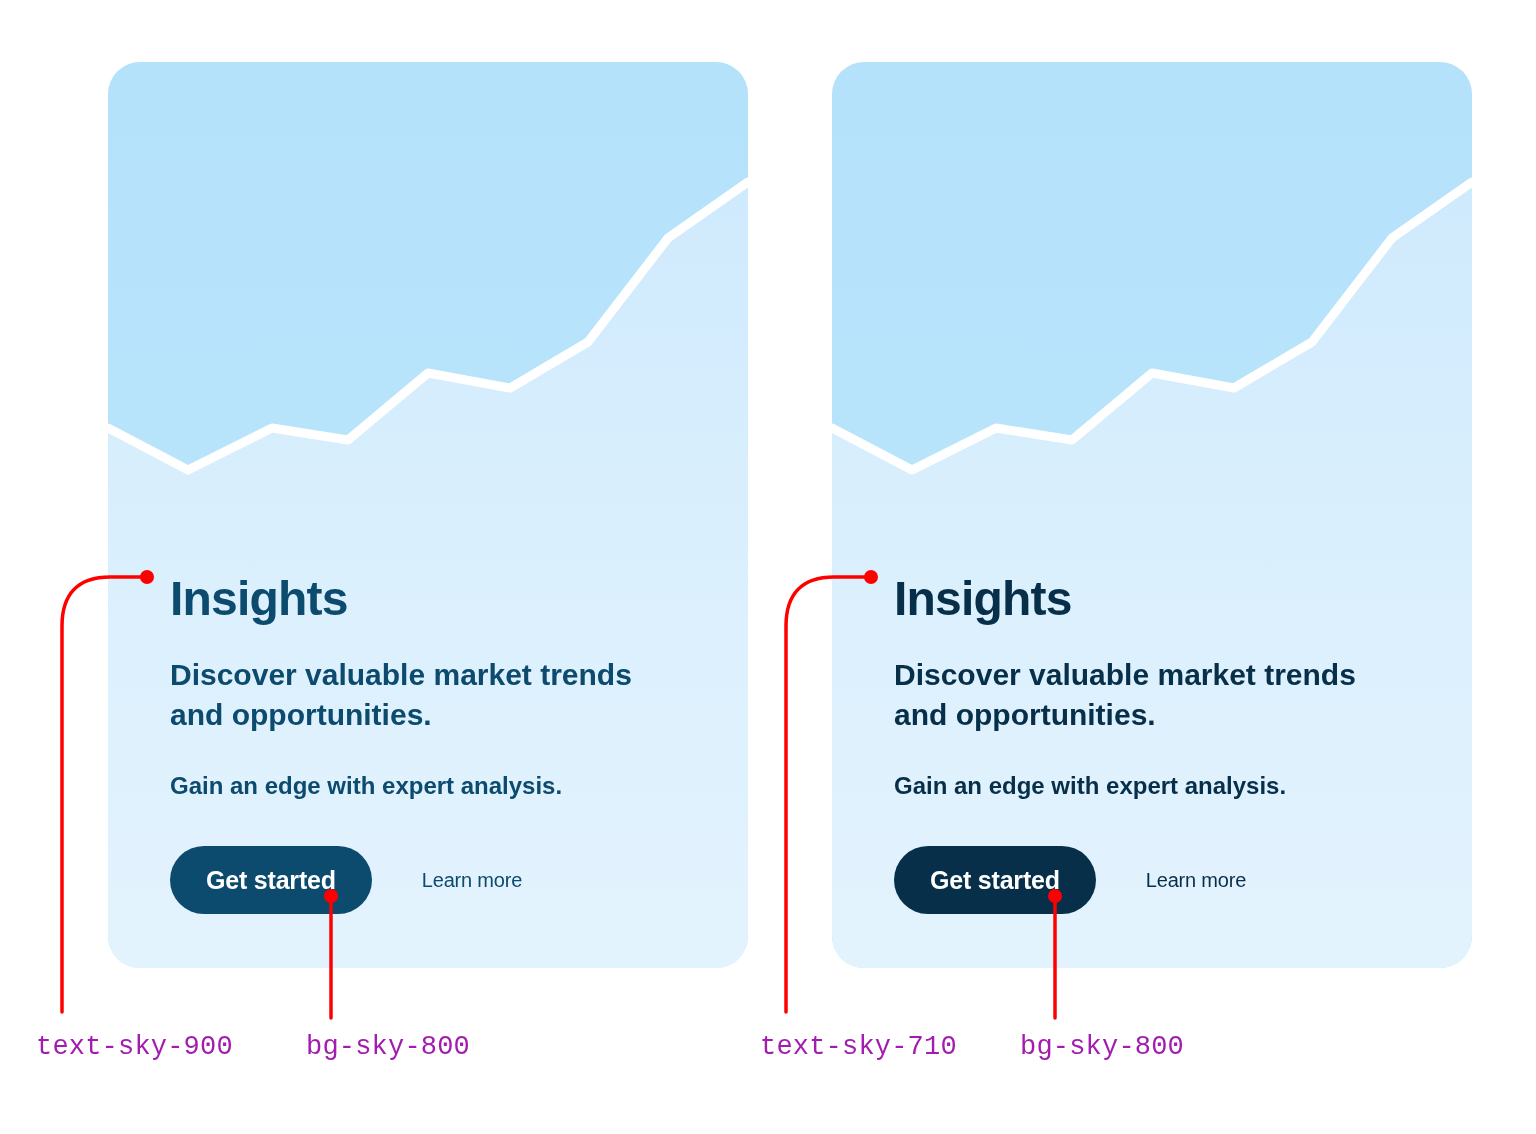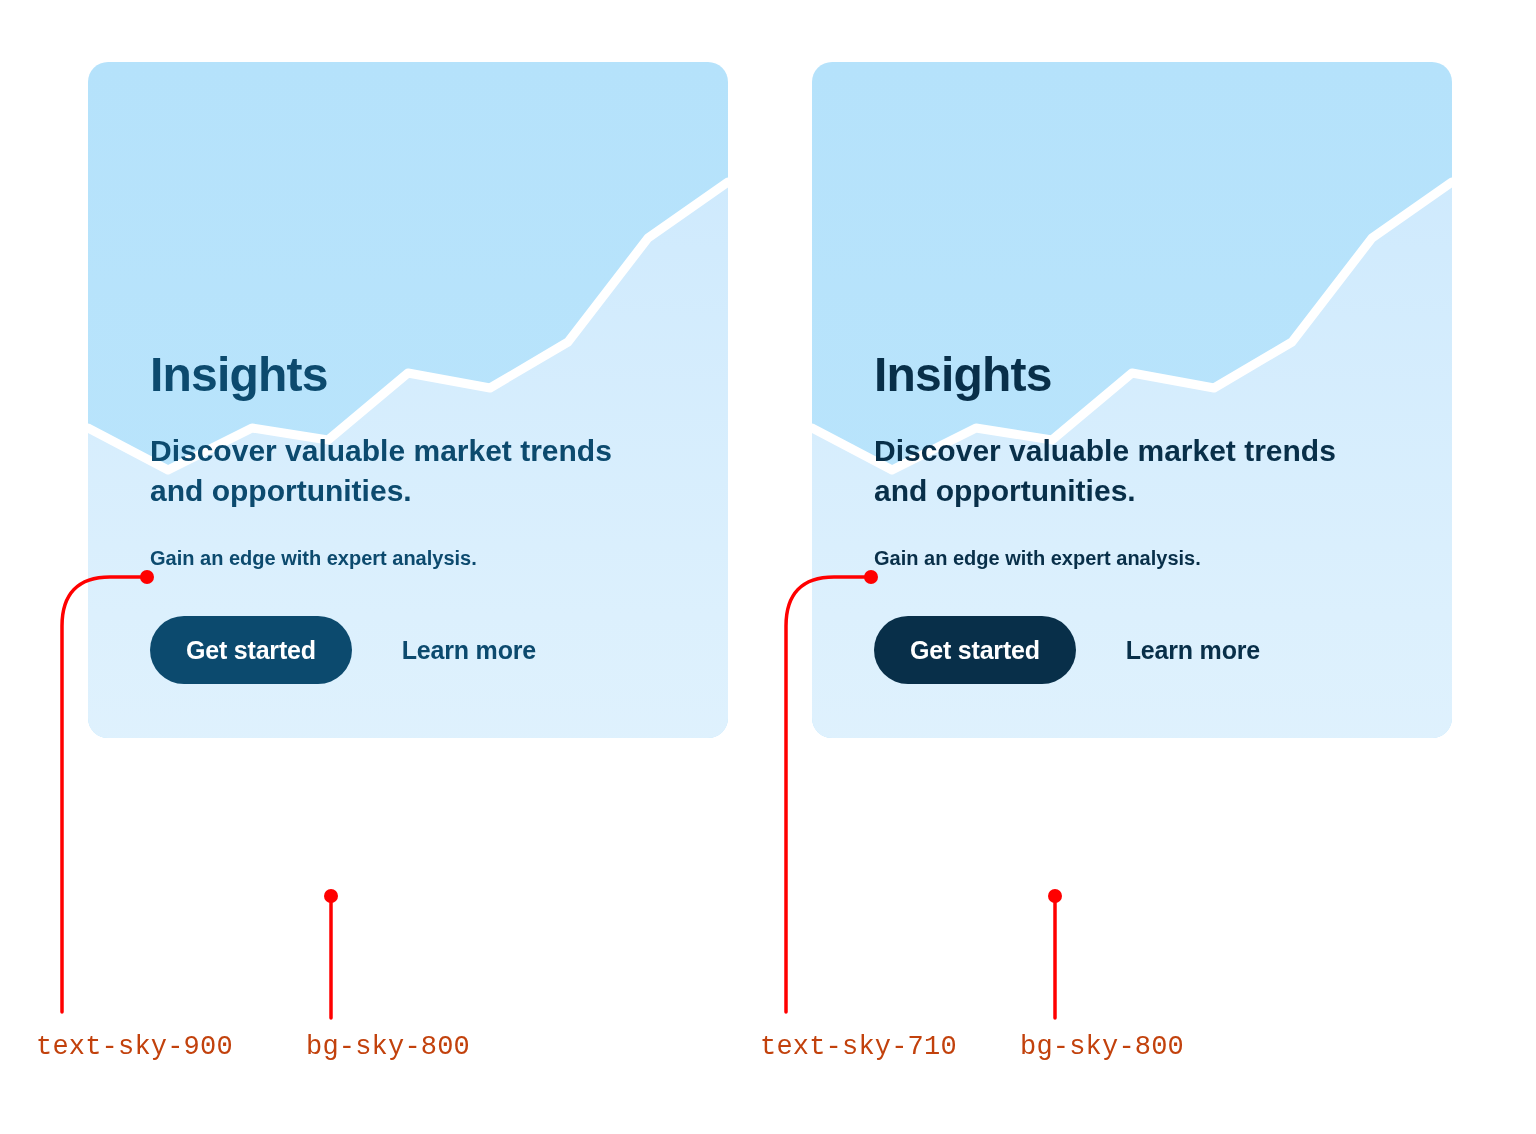--- a/index.html
+++ b/index.html
@@ -20,24 +20,25 @@
   .stage {
     position: absolute;
     inset: 0;
   }
 
   
   .card {
     position: absolute;
     top: 62px;
     width: 640px;
-    height: 676px;
-    border-radius: 20px;
+    height: 906px;
+    border-radius: 32px;
     overflow: hidden;
     background: linear-gradient(180deg, #b5e2fb 0%, #b7e3fb 45%, #bbe5fc 100%);
+    margin-left: 20px;
   }
   .card.left  { left: 88px; }
   .card.right { left: 812px; }
 
   .card-chart {
     position: absolute;
     left: 0;
     top: 0;
     width: 640px;
     height: 906px;
@@ -62,21 +63,21 @@
   .card-desc {
     margin: 30px 0 0 0;
     font-size: 30px;
     line-height: 1.34;
     font-weight: 700;
     max-width: 520px;
   }
 
   .card-sub {
     margin: 34px 0 0 0;
-    font-size: 20px;
+    font-size: 24px;
     line-height: 1.35;
     font-weight: 700;
   }
 
   .card-actions {
     margin-top: 44px;
     display: flex;
     align-items: center;
     gap: 50px;
   }
@@ -91,22 +92,22 @@
     border-radius: 999px;
     color: #ffffff;
     font-family: "Liberation Sans", sans-serif;
     font-size: 25px;
     font-weight: 700;
     letter-spacing: -0.2px;
     cursor: pointer;
   }
 
   .btn-link {
-    font-size: 25px;
-    font-weight: 700;
+    font-size: 20px;
+    font-weight: 400;
     letter-spacing: -0.2px;
     text-decoration: none;
     cursor: pointer;
   }
 
   
 
   
   .annotations {
     position: absolute;
@@ -115,21 +116,21 @@
     width: 1536px;
     height: 1134px;
     pointer-events: none;
   }
 
   .anno-label {
     position: absolute;
     font-family: "Liberation Mono", monospace;
     font-size: 27px;
     letter-spacing: 0.2px;
-    color: #c2410c;
+    color: #a21caf;
     white-space: nowrap;
   }
 </style>
 </head>
 <body style="background: rgb(255, 255, 255);">
 
 <div class="stage">
 
   <div class="card left" style="background: linear-gradient(rgb(181, 226, 251) 0%, rgb(187, 229, 252) 100%);">
     <svg class="card-chart" viewBox="0 0 640 906" preserveAspectRatio="none" aria-hidden="true">

